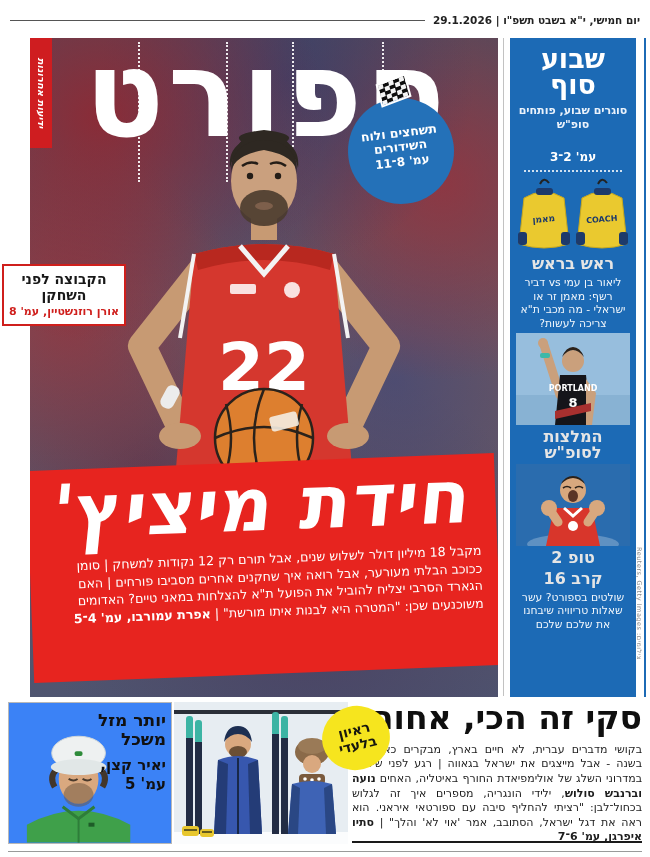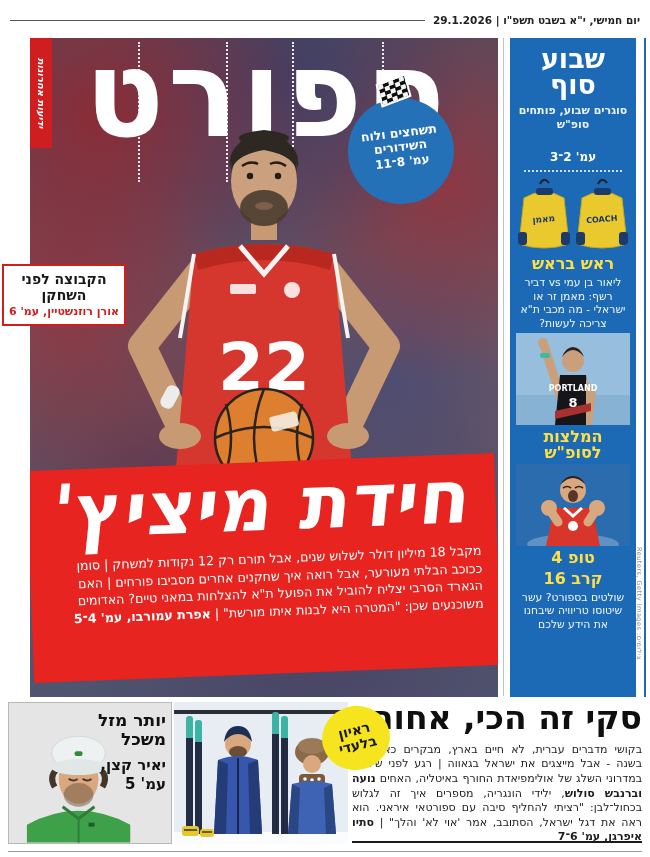--- a/index.html
+++ b/index.html
@@ -62,29 +62,29 @@
   .col-rule { position:absolute; left:503px; top:38px; width:1px; height:658px; background:#c2c2c2; }
 
   
   .sidebar { position:absolute; right:14px; top:38px; width:126px; height:659px; background:#1c6ab5;
     display:flex; flex-direction:column; align-items:center; text-align:center; gap:2px;
     padding:8px 6px 4px; overflow:hidden; z-index:2; }
   .weekend-title { color:#fff; font-size:27px; font-weight:900; line-height:0.98; }
   .weekend-sub { color:#eaf2fb; font-size:11px; font-weight:600; line-height:1.25; margin-top:3px; }
   .weekend-pages { color:#fff; font-size:12px; font-weight:800; margin-top:17px; }
   .dotted-divider { width:86%; border-top:2px dotted rgba(255,255,255,.8); margin:4px 0 2px; }
-  .side-title { color:#fde047; font-size:16px; font-weight:900; line-height:1.05; margin-top:2px; }
+  .side-title { color:#e5e5e5; font-size:16px; font-weight:900; line-height:1.05; margin-top:2px; }
   .side-text { color:#f2f7fc; font-size:10.8px; line-height:1.26; margin-top:1px;text-align:center; }
   .side-img { width:100%; display:block; }
   .sidebar-accent-line { position:absolute; right:4px; top:38px; width:2px; height:659px; background:#1c6ab5; }
   .photo-credits { position:absolute; right:7px; top:370px; height:290px; writing-mode:vertical-rl;
     font-size:6.5px; color:#8a8a8a; letter-spacing:.5px; }
 
   
-  .luck-box { position:absolute; left:8px; top:702px; width:164px; height:142px; background:#e5e5e5;
+  .luck-box { position:absolute; left:8px; top:702px; width:164px; height:142px; background:#3b82f6;
     border:1px solid #b8b8b8; overflow:hidden; }
   .luck-text { position:absolute; right:5px; top:8px; width:72px; text-align:right; }
   .luck-title { font-size:17px; font-weight:900; color:#111; line-height:1.1; }
   .luck-byline { font-size:15px; font-weight:800; color:#111; margin-top:8px; line-height:1.25; }
   .skiers-box { position:absolute; left:174px; top:702px; width:174px; height:142px; overflow:hidden; background:#eef3f6; }
   .exclusive-badge { position:absolute; left:322px; top:706px; width:68px; height:64px; border-radius:50%;
     background:#f6e51e; z-index:10; transform:rotate(-14deg); display:flex; align-items:center; justify-content:center;
     text-align:center; font-size:14px; font-weight:900; color:#17170f; line-height:1.05; padding:4px; }
   .ski-col { position:absolute; left:352px; top:701px; width:290px; }
   .ski-headline { font-size:33px; font-weight:900; color:#0f0f0f; text-align:right; line-height:1.05; }
@@ -164,21 +164,21 @@
       <div class="puzzles-pages">עמ' 8־11</div>
     </div>
   </div>
 
   <div class="brand-strip">
     <div class="inner">ידיעות אחרונות</div>
   </div>
 
   <div class="teaser">
     <div class="teaser-title">הקבוצה לפני השחקן</div>
-    <div class="teaser-byline">אורן רוזנשטיין, עמ' 6</div>
+    <div class="teaser-byline">אורן רוזנשטיין, עמ' 8</div>
   </div>
 
   <div class="col-rule"></div>
 
   <div class="sidebar">
     <div class="weekend-title">שבוע סוף</div>
     <div class="weekend-sub">סוגרים שבוע, פותחים סופ"ש</div>
     <div class="weekend-pages">עמ' 2־3</div>
     <div class="dotted-divider"></div>
 
@@ -233,24 +233,24 @@
         <path d="M47 24 q4 -3 8 0 M59 24 q4 -3 8 0" stroke="#2b2119" stroke-width="1.6" fill="none"></path>
         <path d="M38 44 L76 44 L84 82 L30 82 Z" fill="#d8362b"></path>
         <path d="M48 44 L57 52 L66 44" fill="none" stroke="#fff" stroke-width="3"></path>
         <circle cx="57" cy="62" r="5" fill="#fff"></circle>
         <path d="M42 58 L34 46 M72 58 L80 46" stroke="#d8a87e" stroke-width="9" stroke-linecap="round"></path>
         <circle cx="33" cy="44" r="8" fill="#d8a87e"></circle>
         <circle cx="81" cy="44" r="8" fill="#d8a87e"></circle>
       </g>
     </svg>
 
-    <div class="side-title">טופ 4</div>
+    <div class="side-title">טופ 2</div>
 
     <div class="side-title">קרב 16</div>
-    <div class="side-text">שולטים בספורט? עשר שיטוסו טריוויה שיבחנו את הידע שלכם</div>
+    <div class="side-text">שולטים בספורט? עשר שאלות טריוויה שיבחנו את שלכם שלכם</div>
   </div>
 
   <div class="sidebar-accent-line"></div>
   <div class="photo-credits">צילומים: Reuters, Getty Images</div>
 
   <div class="luck-box">
     <svg viewBox="0 0 163 140" style="position:absolute; inset:0; width:100%; height:100%;">
       <g>
         <path d="M18 122 Q70 94 122 122 L122 140 L18 140 Z" fill="#3fa04a"></path>
         <path d="M54 104 L70 116 L86 104" fill="none" stroke="#2e7d39" stroke-width="3"></path>

